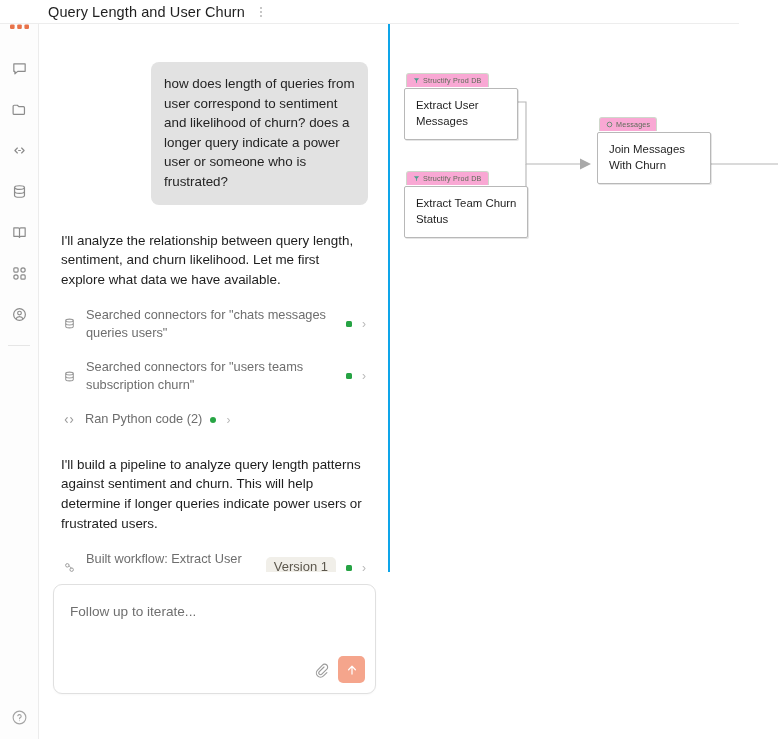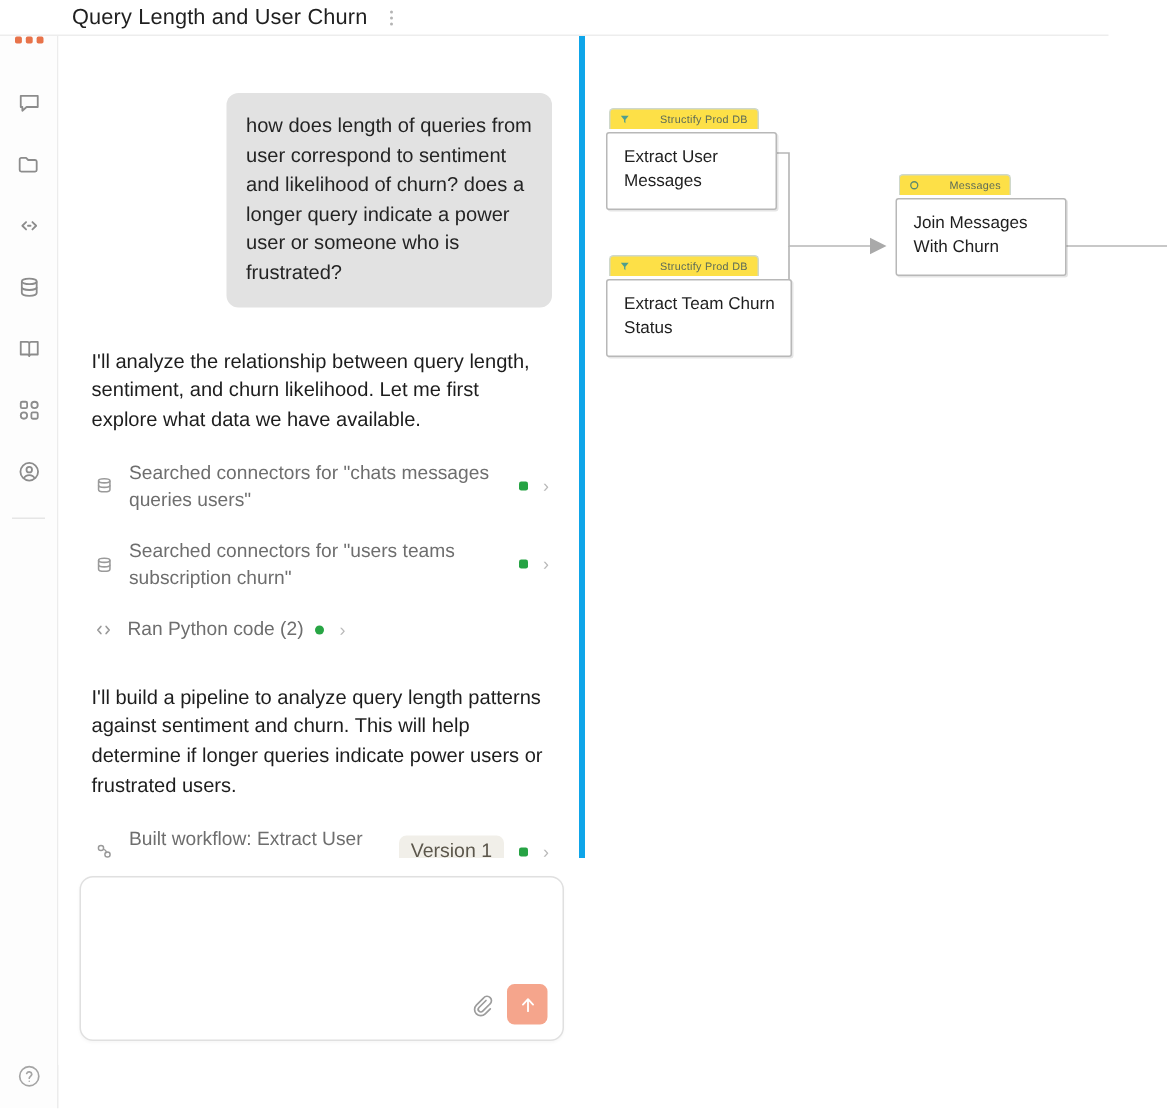--- a/index.html
+++ b/index.html
@@ -24,21 +24,21 @@
   .rail-btn {
     width: 26px; height: 26px; display: flex; align-items: center; justify-content: center;
     border-radius: 5px; cursor: pointer; color: #8c8c8c;
   }
   .rail-div { width: 22px; height: 1px; background: #e6e6e6; margin-top: 18px; }
   .rail-bottom { margin-top: auto; margin-bottom: 10px; }
 
   
   .chatcol {
     width: 351px; flex: 0 0 351px; height: 710px;
-    border-right: 4px solid #0ea5e9;
+    border-right: 2px solid #0ea5e9;
     display: flex; flex-direction: column;
     background: #ffffff;
     position: relative;
   }
   .topbar {
     height: 24px; flex: 0 0 40px;
     display: flex; align-items: center; gap: 9px;
     padding-left: 14px;
     background: #fff;
     border-bottom: 1px solid #ededed;
@@ -120,22 +120,22 @@
     display: flex; align-items: center; justify-content: center;
     color: #fff; cursor: pointer; border: 0;
   }
 
   
   .canvas { position: relative; flex: 1; height: 739px; background: #fff; overflow: hidden; }
   .canvas-inner { position: absolute; top: 40px; left: 0; right: 0; bottom: 0; }
 
   .node { position: absolute; }
   .node-tab {
-    display: inline-flex; align-items: center; gap: 20px;
-    background: #fde047; border: 1px solid #cfd8cb; border-bottom: none;
+    display: inline-flex; align-items: center; gap: 3px;
+    background: #f9a8d4; border: 1px solid #cfd8cb; border-bottom: none;
     border-radius: 3px 3px 0 0;
     padding: 2px 6px 2px 5px;
     font-size: 7.2px; color: #5d6b58; letter-spacing: .2px;
     position: relative; z-index: 2; margin-left: 2px;
   }
   .node-body {
     background: #ffffff; border: 1px solid #b8b8b8;
     border-radius: 2px;
     padding: 9px 11px 10px 11px;
     font-size: 11.4px; line-height: 15.6px; color: #1e1e1e;
@@ -299,20 +299,21 @@
       </div>
 
       <div class="scrolldown">
         <svg width="13" height="13" viewBox="0 0 24 24" fill="none" stroke="currentColor" stroke-width="2">
           <path d="M12 5v13M6.5 12.5L12 18.5l5.5-6" stroke-linecap="round" stroke-linejoin="round"></path>
         </svg>
       </div>
 
       <div class="composer-wrap">
         <div class="composer">
+          <input class="ph" placeholder="Follow up to iterate..." style="">
           <div class="composer-actions">
             <span class="clip">
               <svg width="16" height="16" viewBox="0 0 24 24" fill="none" stroke="currentColor" stroke-width="1.7">
                 <path d="M16.5 7.5l-7 7a2.6 2.6 0 003.7 3.7l7.2-7.2a4.4 4.4 0 10-6.2-6.2l-7.3 7.3a6.2 6.2 0 008.8 8.8l5.1-5.1" stroke-linecap="round" stroke-linejoin="round"></path>
               </svg>
             </span>
             <button class="send">
               <svg width="14" height="14" viewBox="0 0 24 24" fill="none" stroke="currentColor" stroke-width="2.1">
                 <path d="M12 19V6M6.2 11.6L12 5.4l5.8 6.2" stroke-linecap="round" stroke-linejoin="round"></path>
               </svg>

